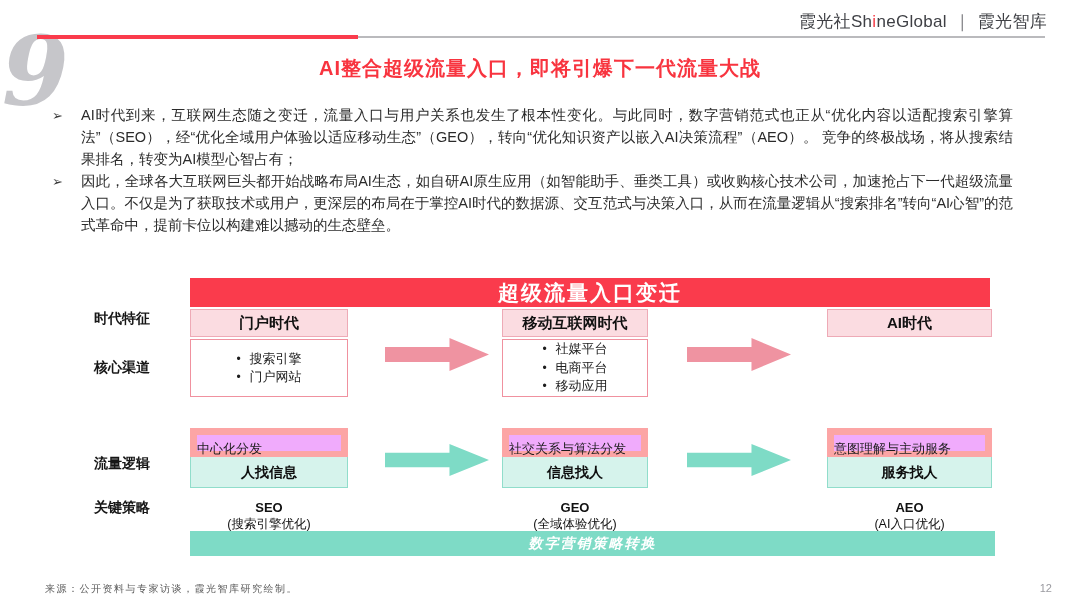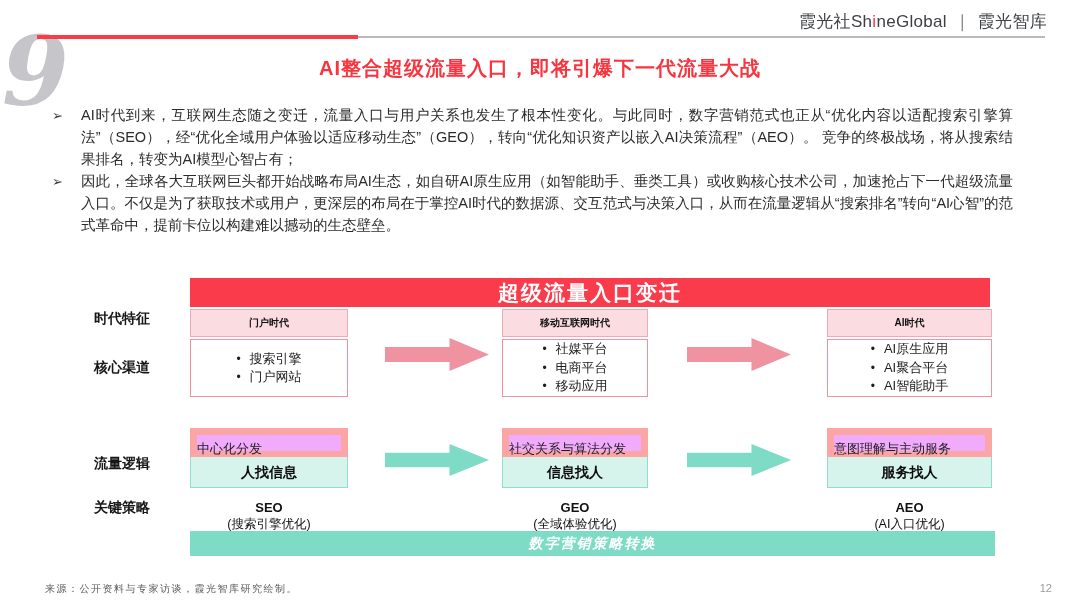--- a/index.html
+++ b/index.html
@@ -27,21 +27,21 @@
   .banner-top{position:absolute;left:190px;top:278px;width:800px;height:29px;background:#fa3b4c;
               color:#ffffff;font-weight:bold;font-size:21px;text-align:center;line-height:29px;letter-spacing:2px;}
   .banner-bottom{position:absolute;left:190px;top:531px;width:805px;height:25px;background:#7edbc6;
               color:#fff;font-weight:bold;font-size:14px;text-align:center;line-height:25px;letter-spacing:2px;font-style:italic;}
   .row-label{position:absolute;left:82px;width:80px;text-align:center;font-size:14px;font-weight:bold;color:#161616;}
   .rl0{top:310px}.rl1{top:359px}.rl2{top:455px}.rl3{top:499px}
 
   .c0{left:190px;width:158px}.c1{left:502px;width:146px}.c2{left:827px;width:165px}
 
   .era-head{position:absolute;top:309px;height:28px;background:#fbdce1;border:1px solid #eeaab6;
-            box-sizing:border-box;text-align:center;font-weight:bold;font-size:10px;color:#111;line-height:26px;}
+            box-sizing:border-box;text-align:center;font-weight:bold;font-size:15px;color:#111;line-height:26px;}
   .era-box{position:absolute;top:339px;height:58px;background:#fff;border:1px solid #f0919f;
            box-sizing:border-box;display:flex;flex-direction:column;justify-content:center;align-items:center;}
   .era-box .inner{text-align:left;}
   .ch{font-size:13px;line-height:18.5px;color:#1d1d1d;white-space:nowrap;}
   .ch .dot{margin-right:9px;font-size:12px;}
 
   .logic-top{position:absolute;top:428px;height:30px;background:#f0abfc;border:7px solid #fca5a5;
              box-sizing:border-box;font-size:13px;line-height:28px;color:#1d1d1d;}
   .logic-bottom{position:absolute;top:457px;height:31px;background:#d6f3ec;border:1px solid #90ddcb;border-top:none;
              box-sizing:border-box;text-align:center;font-size:14px;font-weight:bold;line-height:30px;color:#0e0e0e;}
@@ -101,27 +101,20 @@
       <div class="ch"><span class="dot">•</span><span>门户网站</span></div>
     </div>
   </div>
   <div class="era-box c1">
     <div class="inner">
       <div class="ch"><span class="dot">•</span><span>社媒平台</span></div>
       <div class="ch"><span class="dot">•</span><span>电商平台</span></div>
       <div class="ch"><span class="dot">•</span><span>移动应用</span></div>
     </div>
   </div>
-  <div class="era-box c2">
-    <div class="inner">
-      <div class="ch"><span class="dot">•</span><span>AI原生应用</span></div>
-      <div class="ch"><span class="dot">•</span><span>AI聚合平台</span></div>
-      <div class="ch"><span class="dot">•</span><span>AI智能助手</span></div>
-    </div>
-  </div>
 
   <div class="arrow pink r1 p1"></div>
   <div class="arrow pink r1 p2"></div>
 
   <div class="logic-top c0">中心化分发</div>
   <div class="logic-bottom c0">人找信息</div>
   <div class="logic-top c1">社交关系与算法分发</div>
   <div class="logic-bottom c1">信息找人</div>
   <div class="logic-top c2">意图理解与主动服务</div>
   <div class="logic-bottom c2">服务找人</div>

